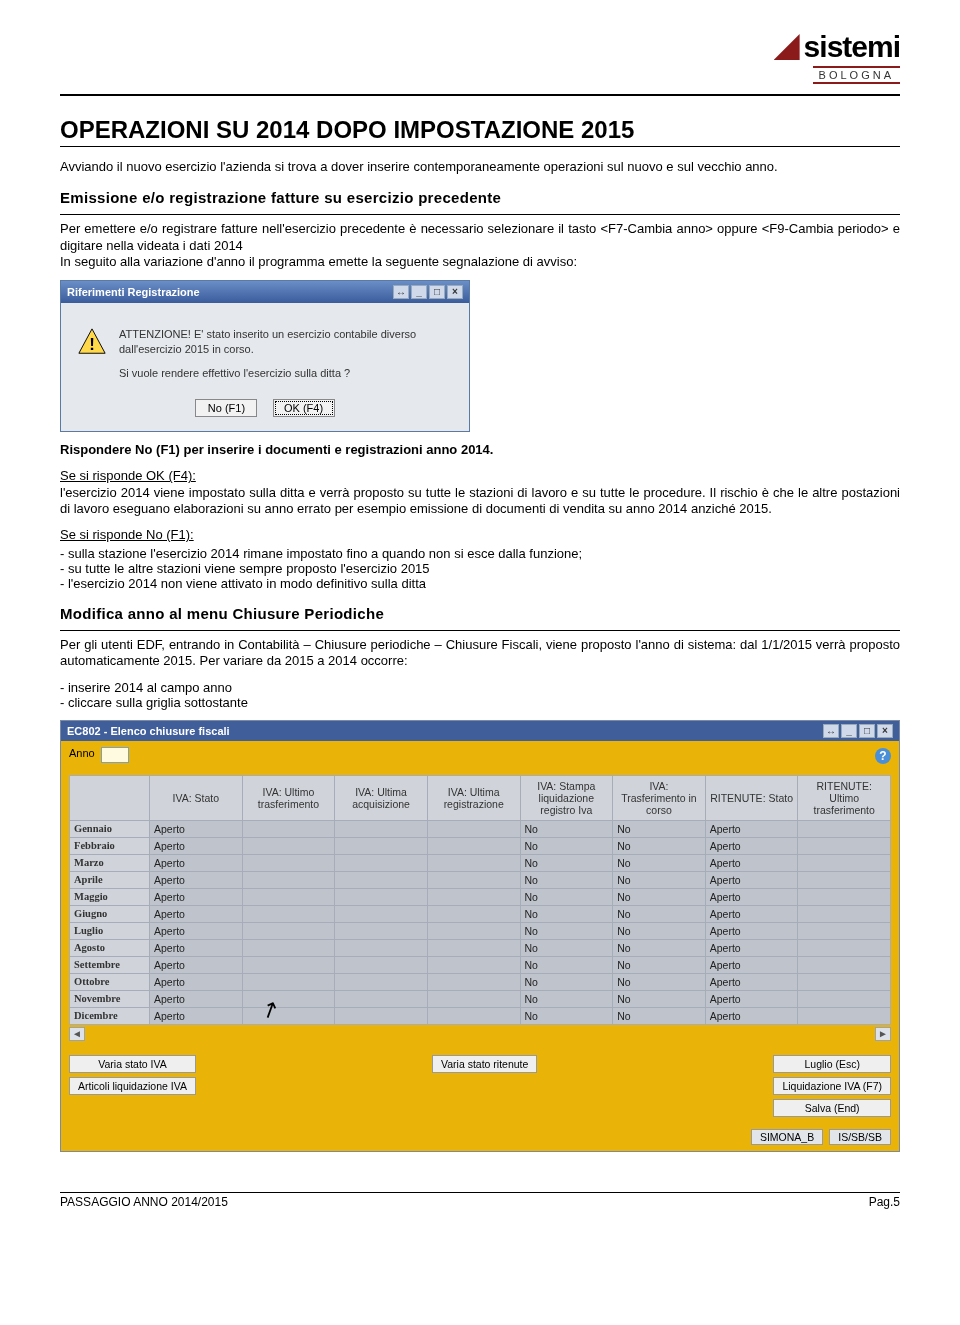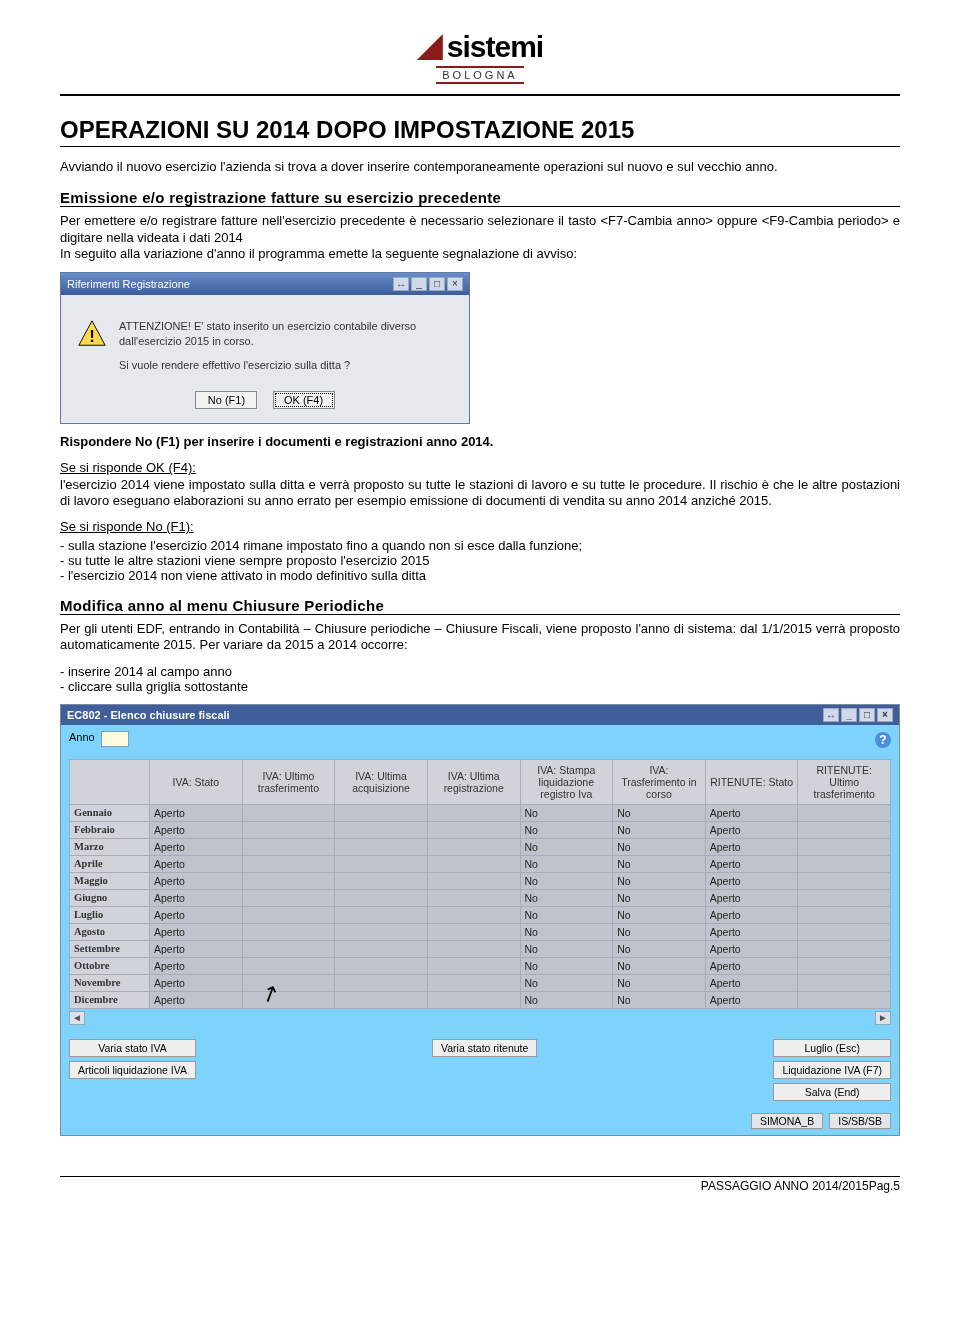--- a/index.html
+++ b/index.html
@@ -9,21 +9,21 @@
     width: 960px;
     font-family: Arial, Helvetica, sans-serif;
     font-size: 13px;
     color: #000;
     background: #fff;
   }
   .page {
     padding: 30px 60px 20px 60px;
   }
   
-  .header { text-align: center; padding-bottom: 4px; }
+  .header { text-align: right; padding-bottom: 4px; }
   .logo-wrap { display: inline-block; }
   .logo-row1 { display:flex; align-items:center; gap:2px; justify-content:center; }
   .logo-tri {
     width: 26px; height: 26px; background:#8b1a1a;
     clip-path: polygon(0 100%, 100% 100%, 100% 0);
     margin-right:2px;
   }
   .logo-text {
     font-family: Arial, sans-serif;
     font-weight: bold; font-size: 30px; letter-spacing:-1px; color:#000;
@@ -35,35 +35,35 @@
   }
   hr.header-rule { border:none; border-top:2px solid #000; margin:6px 0 20px 0; }
 
   h1 {
     font-size: 24px; font-weight:bold; margin: 4px 0 0 0;
   }
   hr.h1-rule { border:none; border-top:1px solid #000; margin:2px 0 12px 0; }
   p { margin: 6px 0 10px 0; line-height:1.25; text-align:justify; }
   .subhead {
     font-weight:bold; font-size:15px; margin-top:14px; margin-bottom:2px;
-    border-bottom:1px solid #000; padding-bottom:0;
+    border-bottom:1px solid #000; padding-bottom:8px;
     letter-spacing:0.3px;
   }
   ul.dash { list-style:none; padding-left:0; margin:4px 0 10px 0; }
   ul.dash li::before { content:"- "; }
 
   
   .dlg {
     width: 410px; border:1px solid #5a7aa5;
     background:#e5e8ec; margin:6px 0 10px 0;
     font-family: Tahoma, sans-serif; font-size:11px;
   }
   .dlg-title {
     background: linear-gradient(#6a8ec7,#3b5c9c);
-    color:#fff; font-weight:normal; padding:4px 6px;
+    color:#fff; font-weight:bold; padding:4px 6px;
     display:flex; align-items:center; justify-content:space-between;
   }
   .dlg-title .icons { display:flex; gap:2px; }
   .dlg-title .icons span {
     display:inline-flex; width:16px; height:14px; background:#cfd9ea;
     align-items:center; justify-content:center; font-size:10px; color:#333;
     border:1px solid #9ab; line-height:1;
   }
   .dlg-body { padding:24px 16px 10px 16px; color:#333; }
   .dlg-warn { display:flex; gap:12px; align-items:flex-start; }
@@ -73,21 +73,21 @@
   .dlg-btns button {
     font-size:11px; padding:2px 10px; min-width:62px; margin:0 6px;
     border:1px solid #888; background:#f2f2f2;
   }
   .dlg-btns button.focus { outline:1px dotted #000; outline-offset:-3px; }
 
   
   .win {
     width: 100%; border:1px solid #7a8aa5;
     font-family: Tahoma, sans-serif; font-size:11px; margin-top:8px;
-    background:#7dd3fc;
+    background:#eab308;
   }
   .win-title {
     background:#3f5e9a; color:#fff; font-weight:bold;
     padding:3px 6px; display:flex; justify-content:space-between; align-items:center;
   }
   .win-title .icons { display:flex; gap:2px; }
   .win-title .icons span {
     display:inline-flex; width:16px; height:14px; background:#cfd9ea;
     align-items:center; justify-content:center; font-size:10px; color:#333;
     border:1px solid #9ab; line-height:1;
@@ -143,21 +143,21 @@
   .statusbar .chip { padding:1px 8px; background:#e2e5ea; }
 
   .arrow-annot {
     position:absolute; font-size:22px; transform: rotate(-25deg);
     pointer-events:none;
   }
   .grid-container { position:relative; }
 
   
   .footer-rule { border:none; border-top:1px solid #000; margin:40px 0 2px 0; }
-  .footer { display:flex; justify-content:flex-end; font-size:12px;margin-left:7px; }
+  .footer { display:flex; justify-content:space-between; font-size:12px; }
   .bold { font-weight:bold; }
   .underline { text-decoration:underline; }
 </style>
 </head>
 <body>
 
 <div class="page">
 
   <div class="header">
     <div class="logo-wrap">

